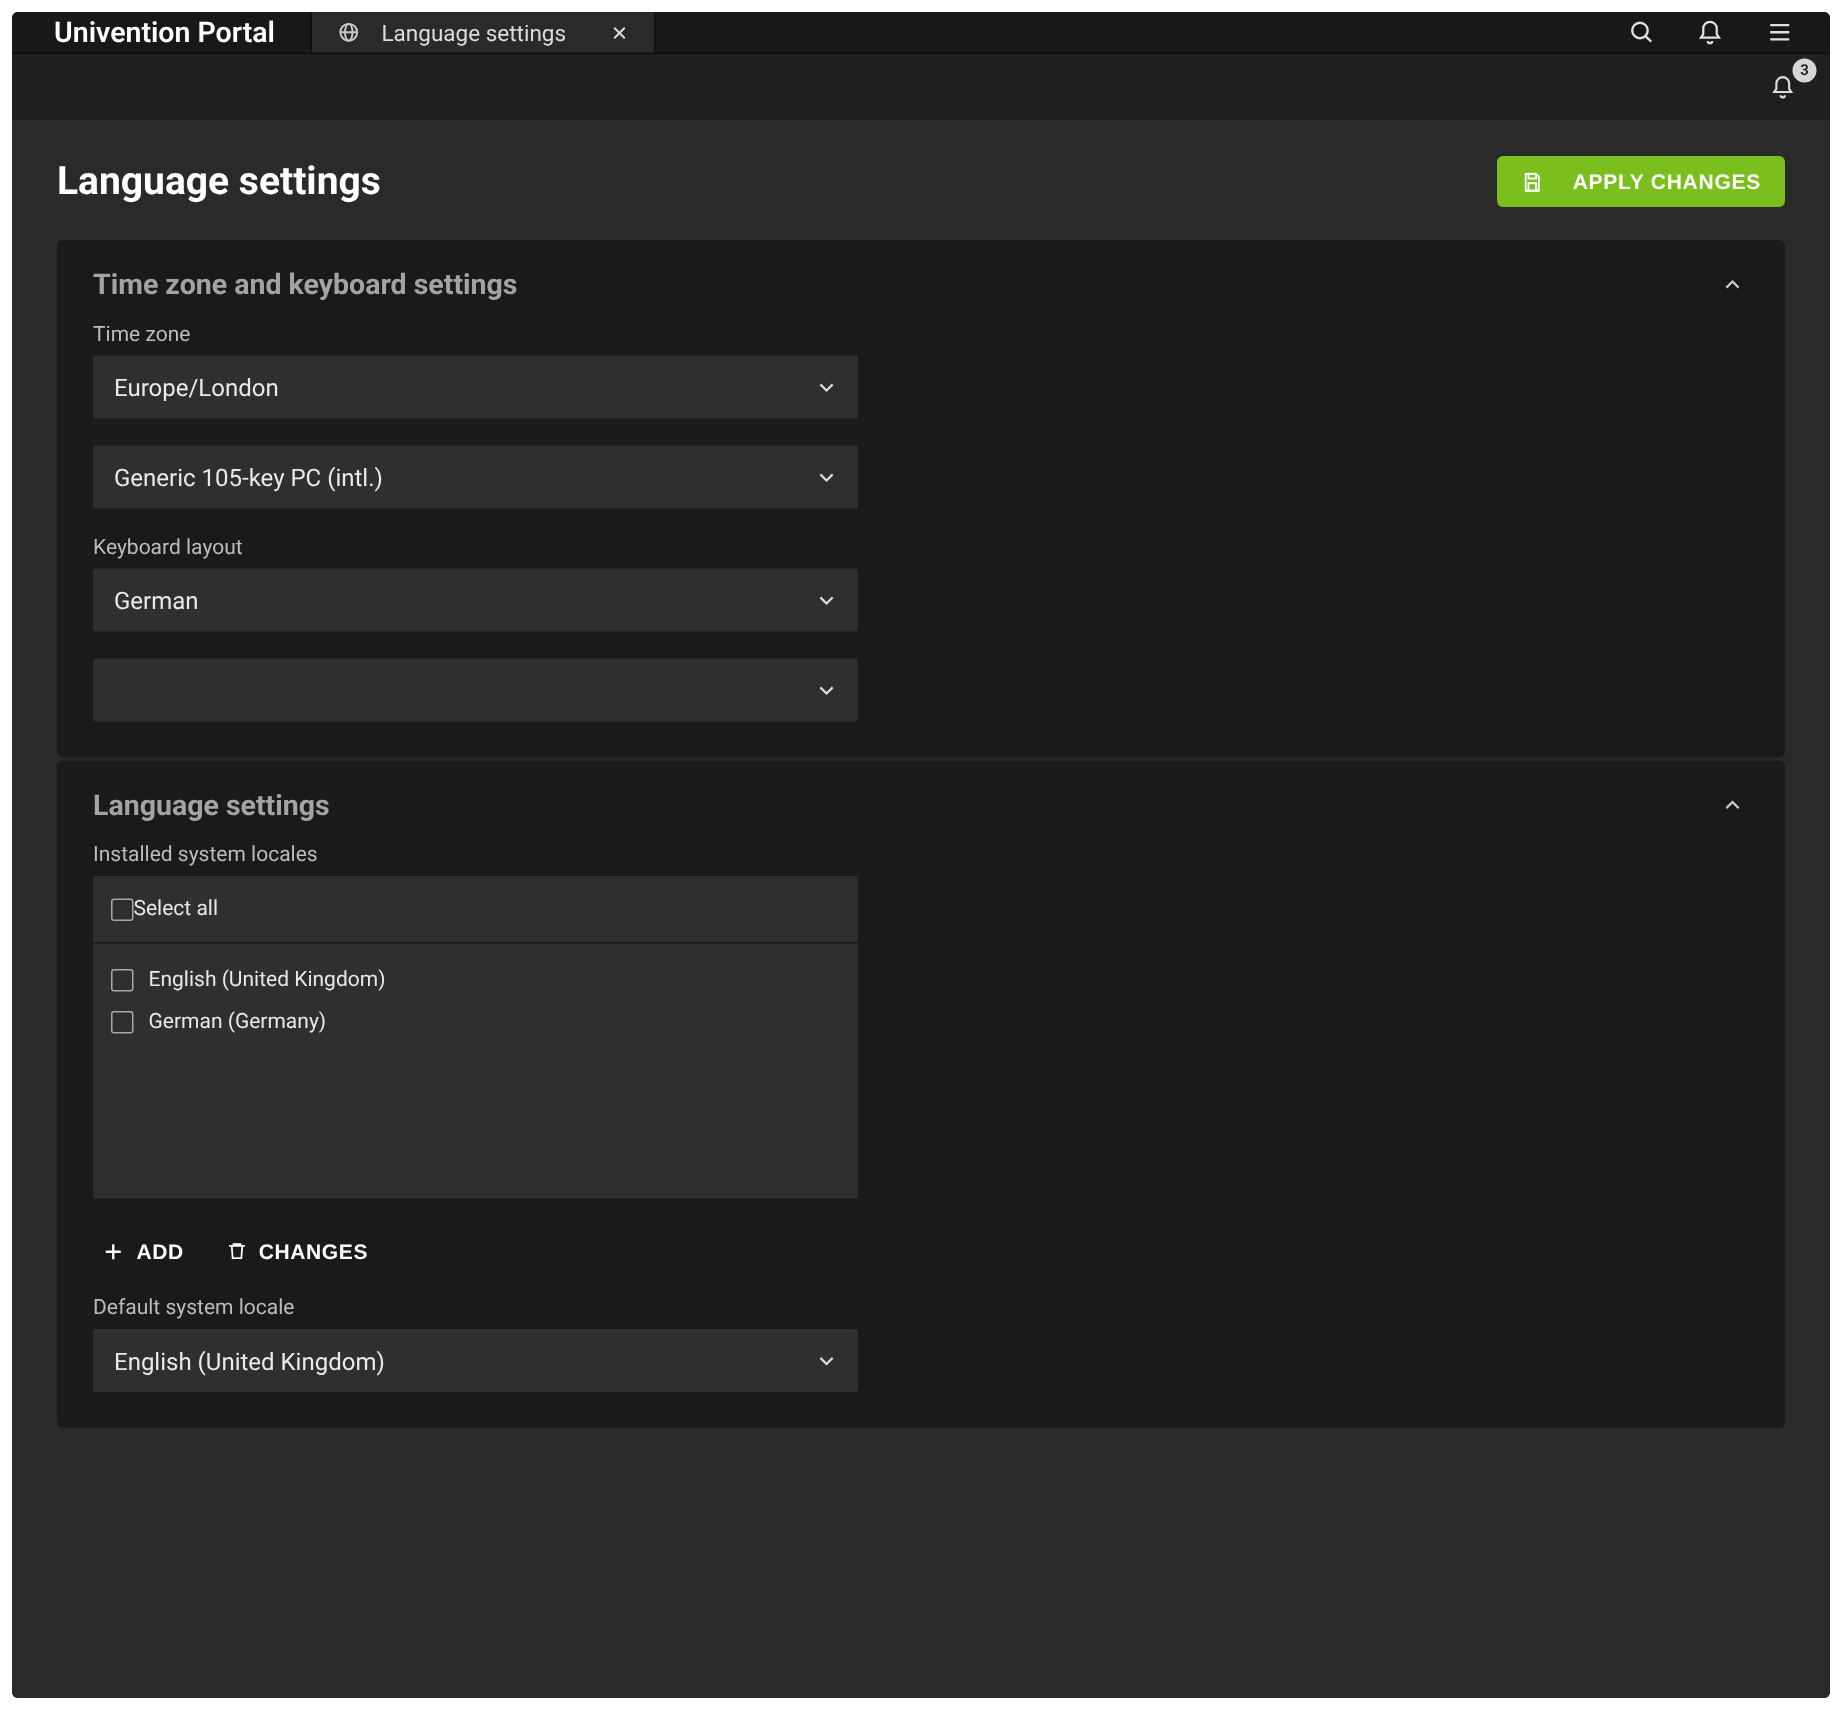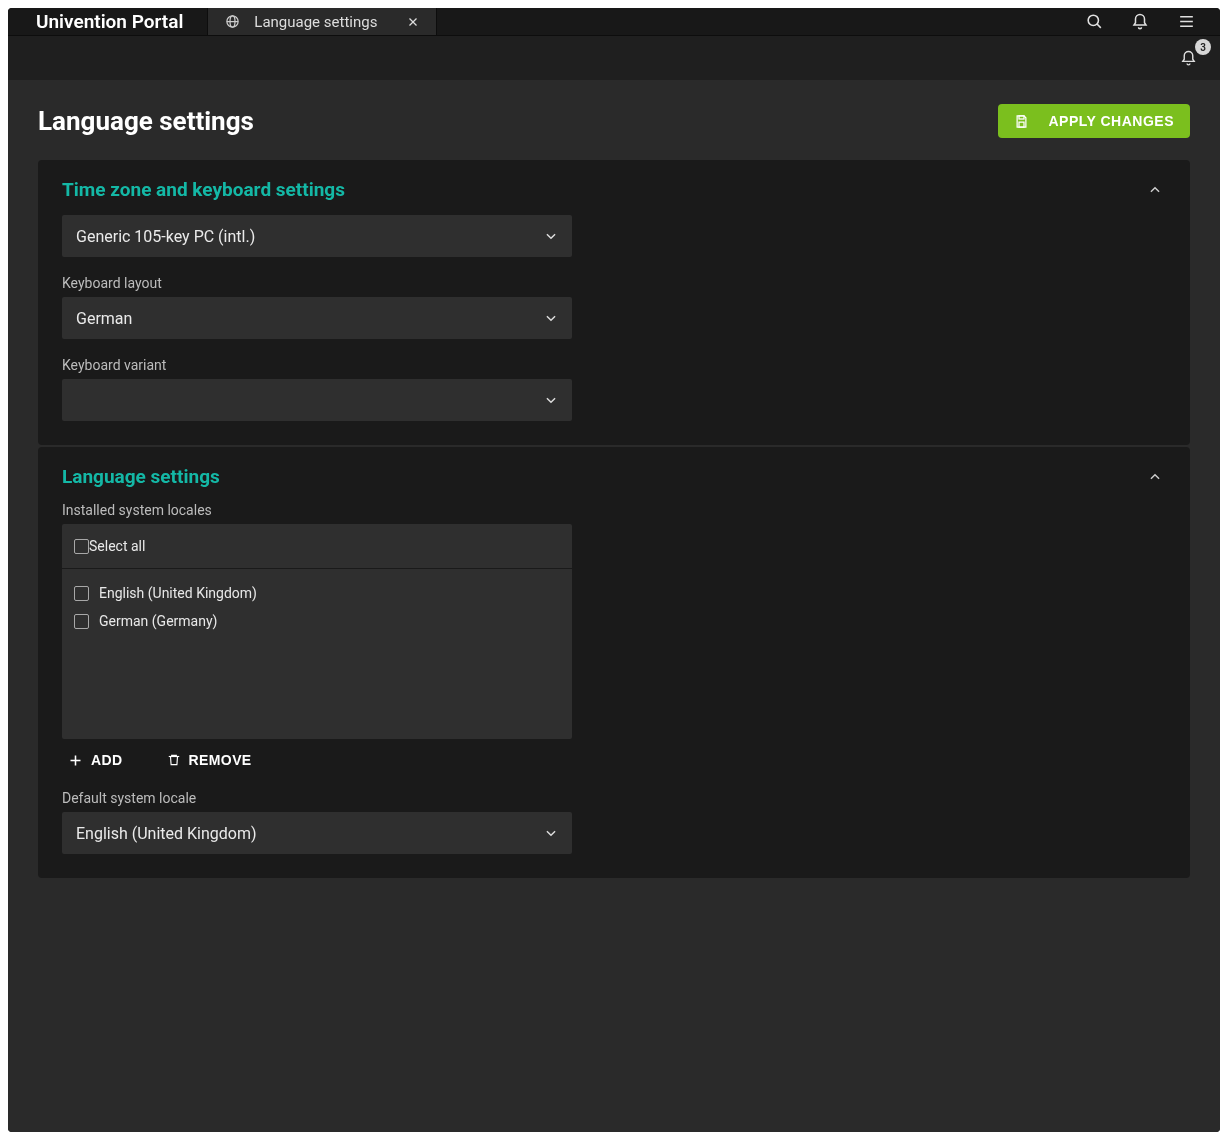--- a/index.html
+++ b/index.html
@@ -126,21 +126,21 @@
   .card + .card { margin-top: 2px; }
   .card-header {
     display: flex;
     align-items: center;
     justify-content: space-between;
     margin-bottom: 14px;
   }
   .card-title {
     font-size: 19px;
     font-weight: 700;
-    color: #14b8a6;
+    color: #a3a3a3;
   }
   .collapse-btn {
     width: 22px; height: 22px; display:flex; align-items:center; justify-content:center; cursor:pointer; color:#ccc;
   }
   .field {
     margin-bottom: 18px;
     max-width: 510px;
   }
   .field:last-child { margin-bottom: 0; }
   .field-label {
@@ -182,22 +182,22 @@
     font-size: 14px;
     cursor: pointer;
   }
   .checkbox {
     width: 15px; height: 15px;
     border: 1.5px solid #a8a8a8;
     border-radius: 2px;
     flex-shrink: 0;
   }
   .row-actions {
-    display: flex; gap: 44px;
-    padding: 13px 6px 4px 6px;
+    display: flex; gap: 28px;
+    padding: 27px 6px 4px 6px;
   }
   .text-btn {
     display: inline-flex; align-items: center; gap: 8px;
     background: none; border: none; color: #fff;
     font-size: 14px; font-weight: 700; letter-spacing: .4px;
     cursor: pointer;
   }
   svg { display: block; }
 </style>
 </head>
@@ -276,20 +276,31 @@
     <div class="card">
       <div class="card-header">
         <div class="card-title">Time zone and keyboard settings</div>
         <div class="collapse-btn">
           <svg width="14" height="14" viewBox="0 0 24 24" fill="none" stroke="currentColor" stroke-width="2.5">
               <polyline points="5 15 12 8 19 15"></polyline>
             </svg>
         </div>
       </div>
 
+      <div class="field">
+        <label class="field-label">Time zone</label>
+        <div class="select">
+          <span class="value">Europe/London</span>
+          <span>
+            <svg width="14" height="14" viewBox="0 0 24 24" fill="none" stroke="#ddd" stroke-width="2.5">
+                <polyline points="5 9 12 16 19 9"></polyline>
+              </svg>
+          </span>
+        </div>
+      </div>
 
       <div class="field">
         <div class="select">
           <span class="value">Generic 105-key PC (intl.)</span>
           <span>
             <svg width="14" height="14" viewBox="0 0 24 24" fill="none" stroke="#ddd" stroke-width="2.5">
                 <polyline points="5 9 12 16 19 9"></polyline>
               </svg>
           </span>
         </div>
@@ -301,21 +312,20 @@
           <span class="value">German</span>
           <span>
             <svg width="14" height="14" viewBox="0 0 24 24" fill="none" stroke="#ddd" stroke-width="2.5">
                 <polyline points="5 9 12 16 19 9"></polyline>
               </svg>
           </span>
         </div>
       </div>
 
       <div class="field">
-        <label class="field-label">Keyboard variant</label>
         <div class="select">
           <span class="value"></span>
           <span>
             <svg width="14" height="14" viewBox="0 0 24 24" fill="none" stroke="#ddd" stroke-width="2.5">
                 <polyline points="5 9 12 16 19 9"></polyline>
               </svg>
           </span>
         </div>
       </div>
     </div>
@@ -359,21 +369,21 @@
             <span>ADD</span>
           </button>
           <button class="text-btn">
             <span>
               <svg width="14" height="14" viewBox="0 0 24 24" fill="none" stroke="#fff" stroke-width="2">
                 <polyline points="3 6 5 6 21 6"></polyline>
                   <path d="M8 6V4h8v2"></path>
                   <path d="M6 6l1 14h10l1-14"></path>
               </svg>
             </span>
-            <span>REMOVE</span>
+            <span>CHANGES</span>
           </button>
         </div>
       </div>
 
       <div class="field" style="margin-top:4px;">
         <label class="field-label">Default system locale</label>
         <div class="select">
           <span class="value">English (United Kingdom)</span>
           <span>
             <svg width="14" height="14" viewBox="0 0 24 24" fill="none" stroke="#ddd" stroke-width="2.5">

